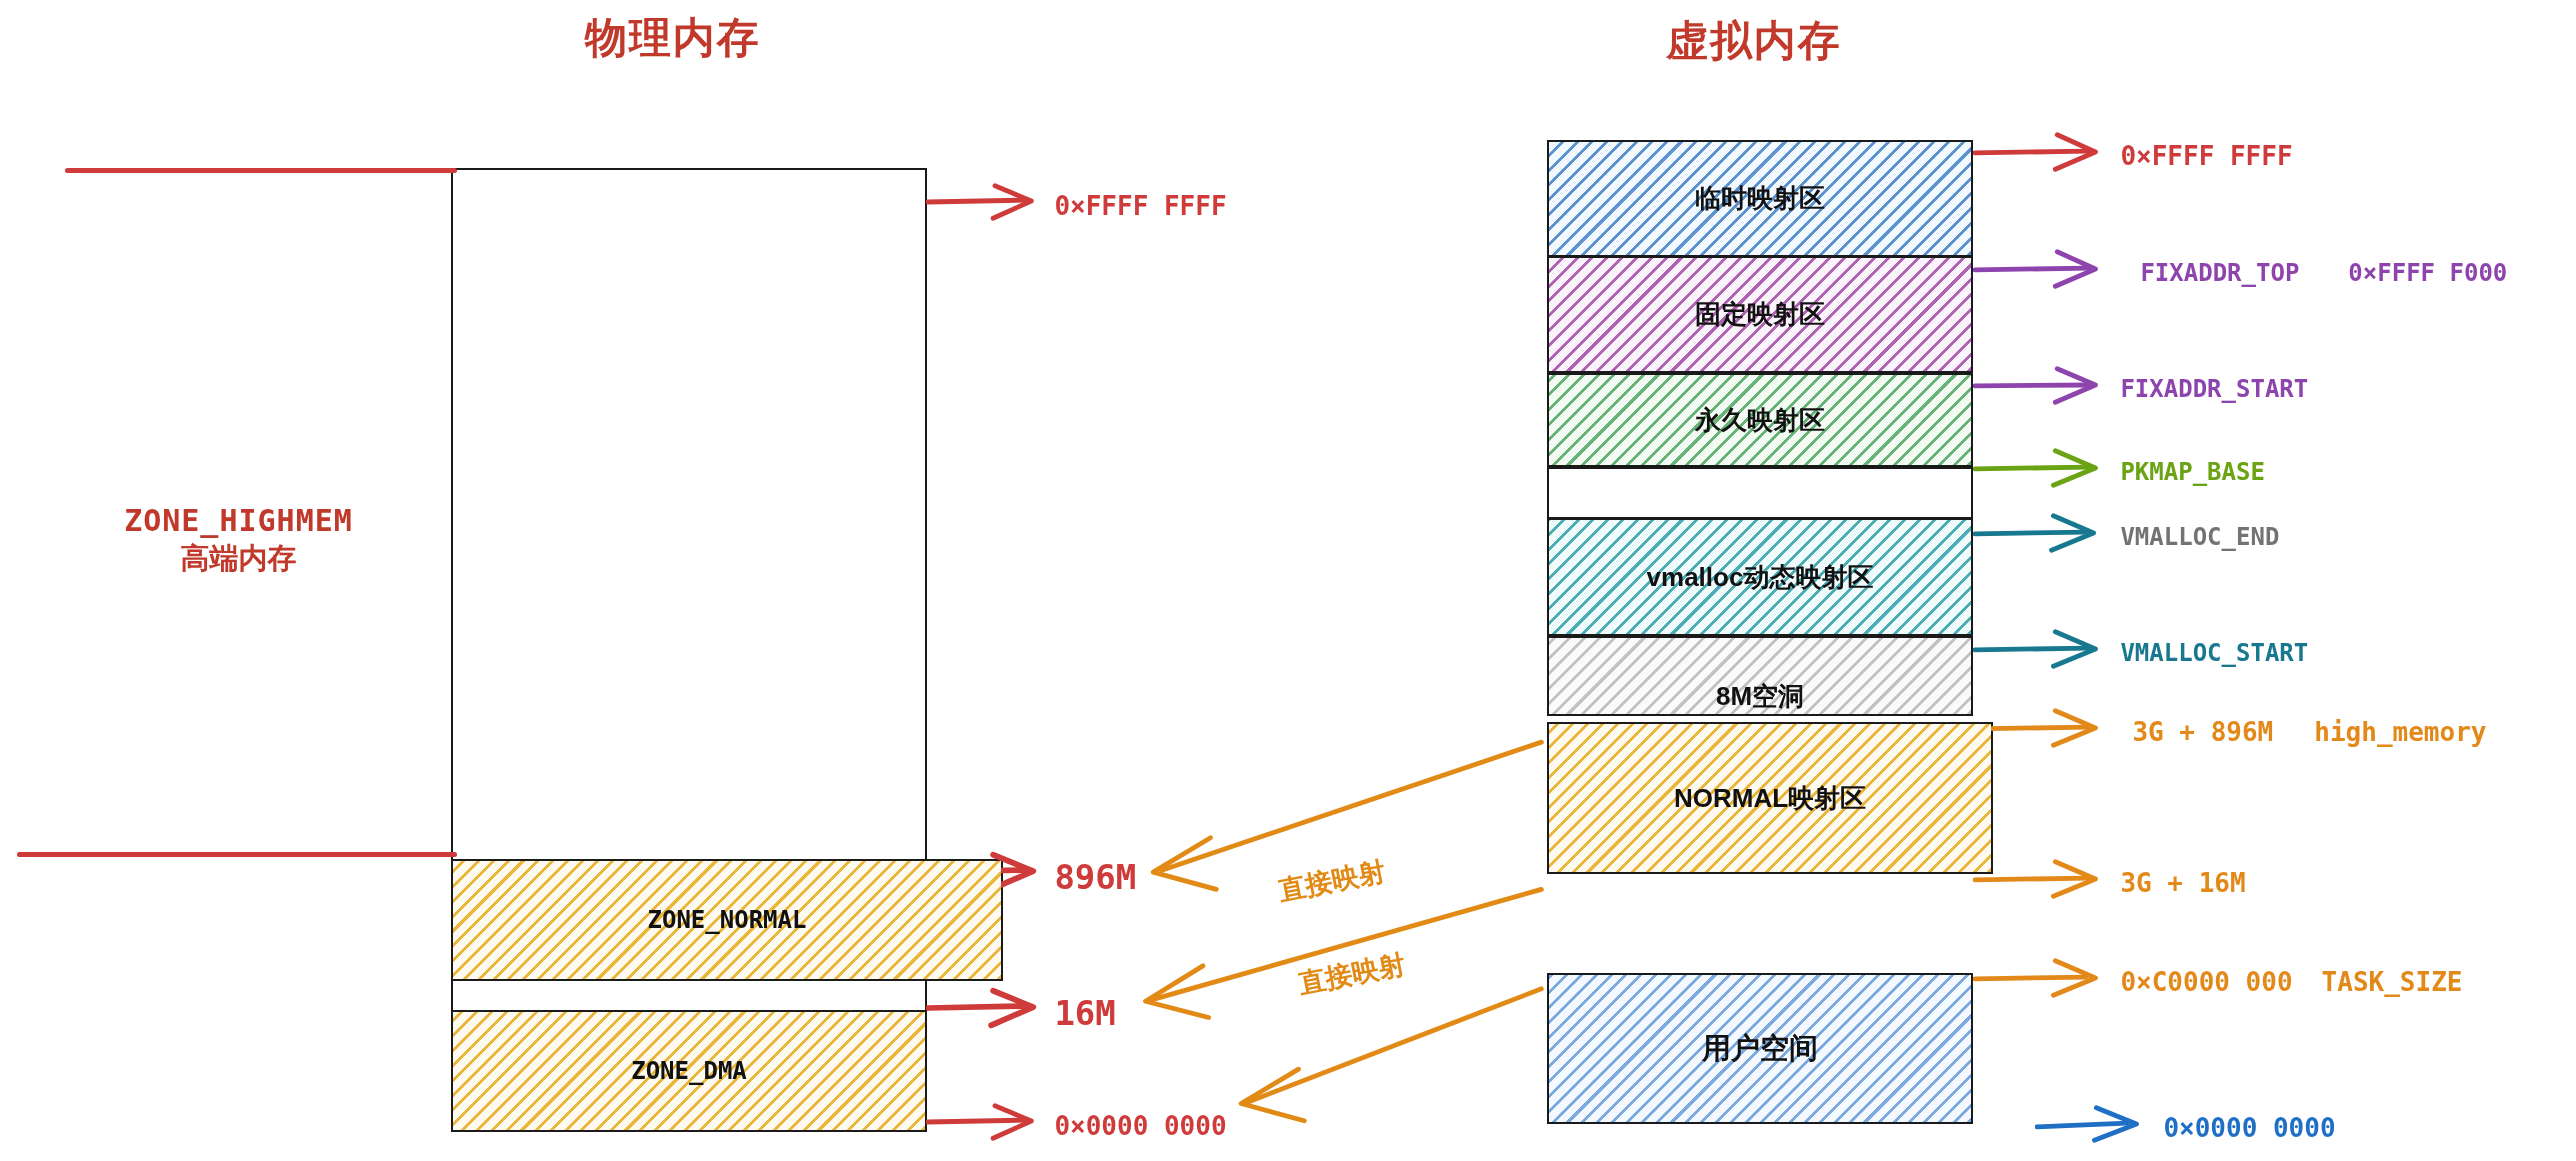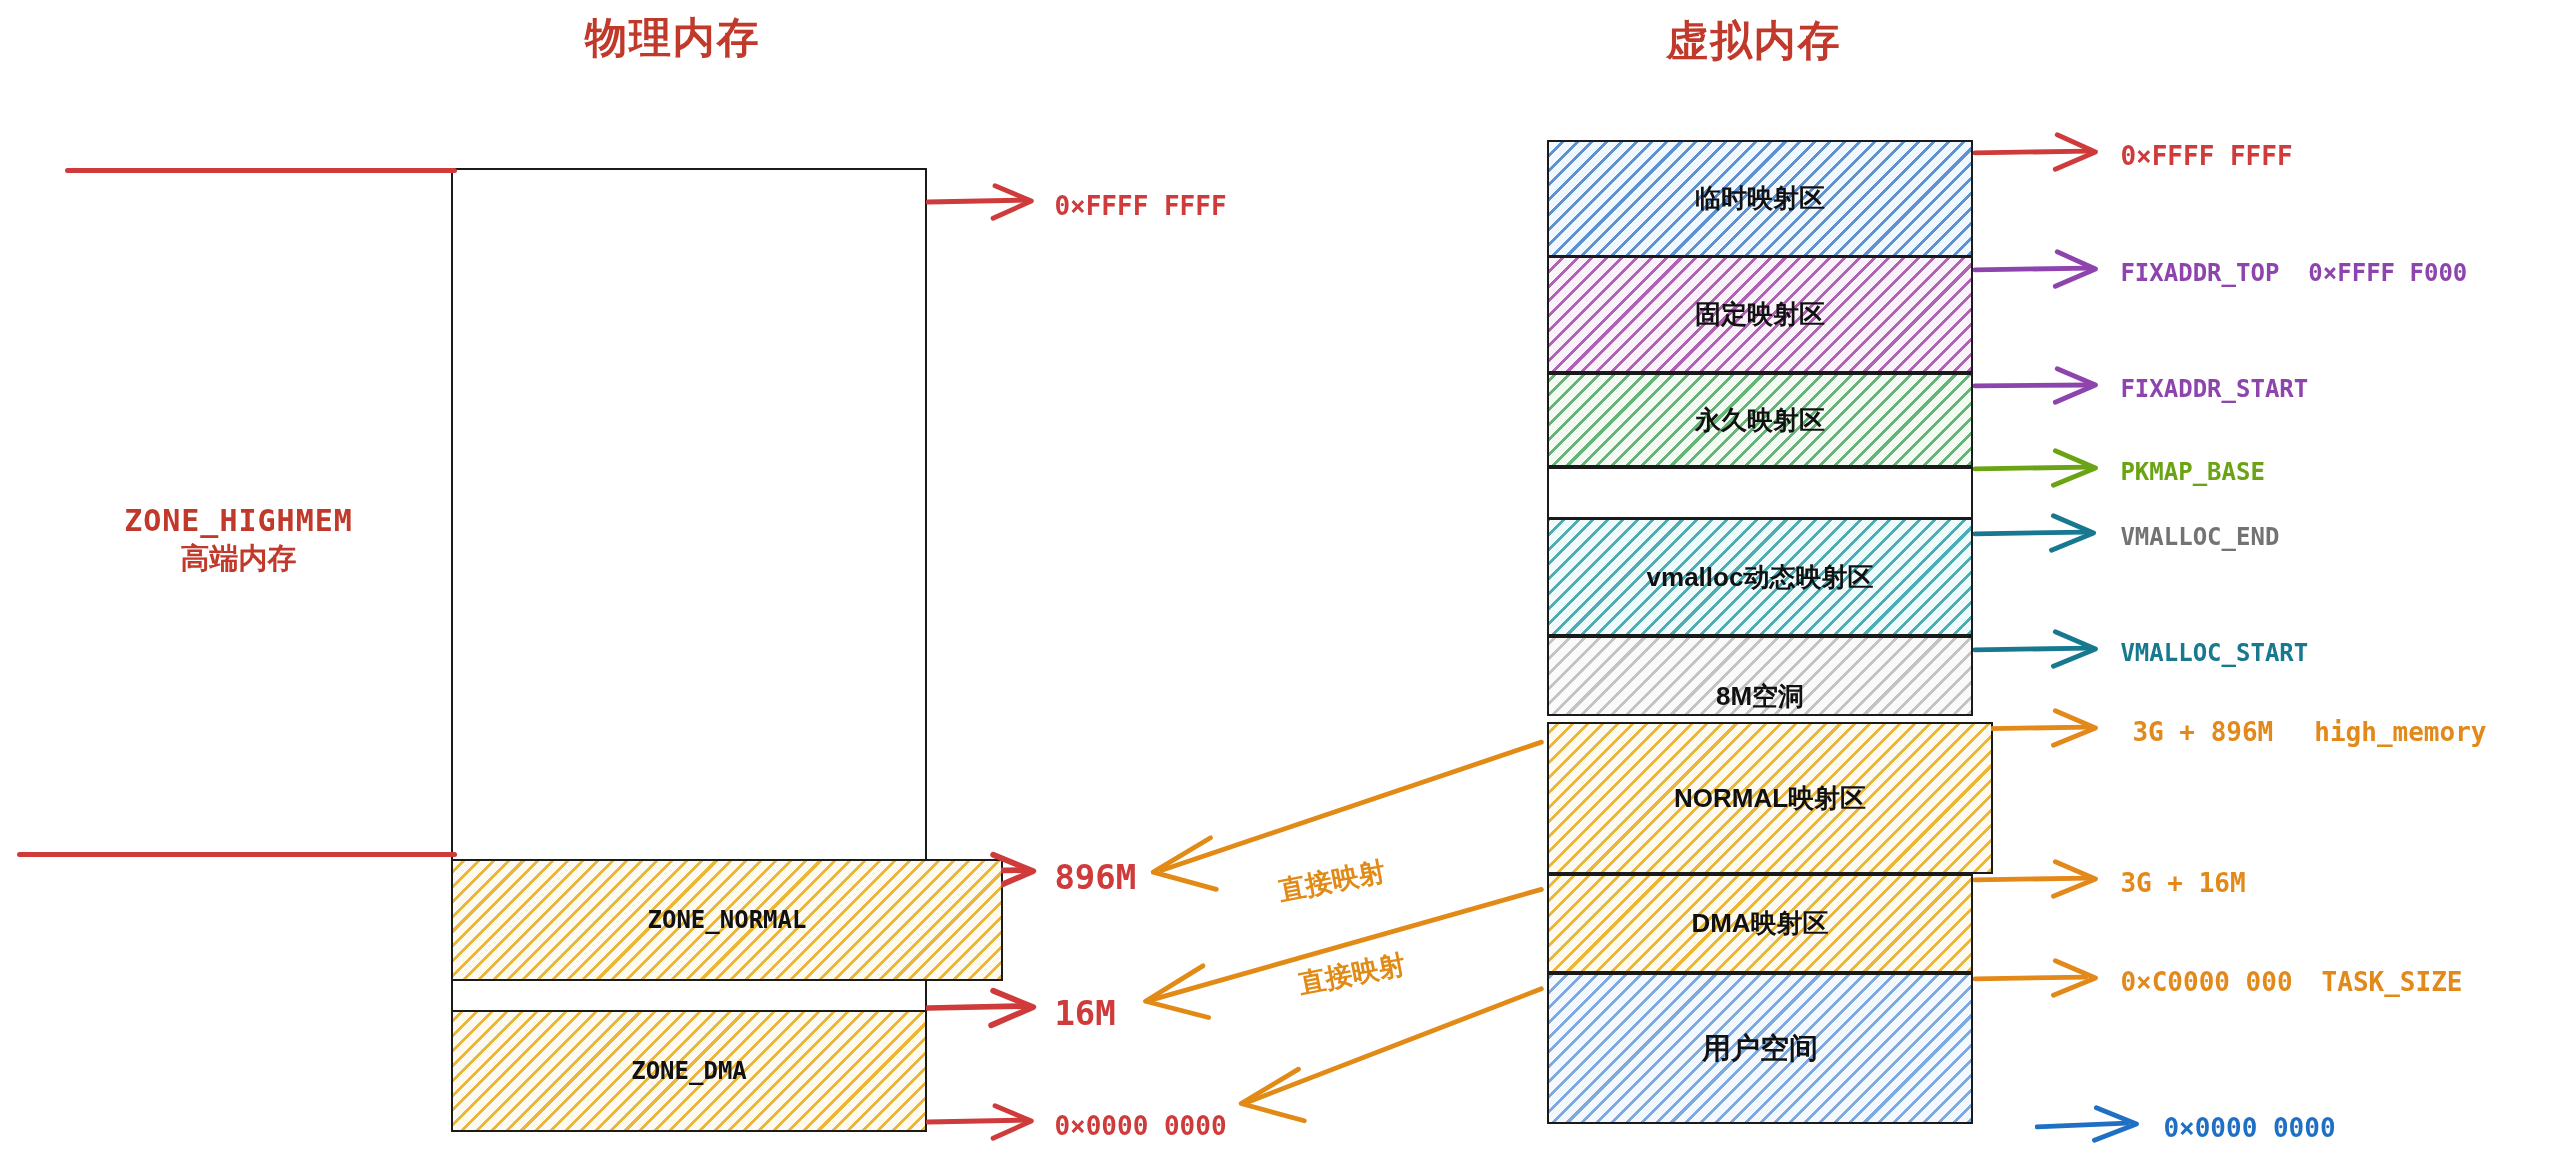--- a/index.html
+++ b/index.html
@@ -153,38 +153,35 @@
   </div>
   <div class="blk h-teal" style="left:1547px;top:518px;width:426px;height:118px;">
     <span class="lbl">vmalloc动态映射区</span>
   </div>
   <div class="blk h-gray" style="left:1547px;top:636px;width:426px;height:80px;align-items:flex-end;">
     <span class="lbl">8M空洞</span>
   </div>
   <div class="blk h-amber" style="left:1547px;top:722px;width:446px;height:152px;">
     <span class="lbl">NORMAL映射区</span>
   </div>
-  <div class="blk h-amber" style="left:1547px;top:874px;width:426px;height:99px;">
-    <span class="lbl">DMA映射区</span>
-  </div>
   <div class="blk h-lblue" style="left:1547px;top:973px;width:426px;height:151px;font-size:29px;">
     <span class="lbl">用户空间</span>
   </div>
 
   <div class="ann" style="left:1973px;top:130px;color:#cf3a3a;">
     <span class="arrow">
       <svg width="134" height="44" viewBox="0 0 140 46">
         <path d="M2 24 L120 22" stroke="#cf3a3a" stroke-width="5" fill="none" stroke-linecap="round"></path>
         <path d="M88 5 L128 23 L86 41" stroke="#cf3a3a" stroke-width="5" fill="none" stroke-linecap="round" stroke-linejoin="round"></path>
       </svg>
     </span>
     <span class="txt">0×FFFF FFFF</span>
   </div>
 
-  <div class="ann" style="left:1973px;top:247px;color:#8e44ad;font-size:24px;">
+  <div class="ann" style="left:1973px;top:247px;color:#8e44ad;font-size:24px;gap:20px;">
     <span class="arrow">
       <svg width="134" height="44" viewBox="0 0 140 46">
         <path d="M2 24 L120 22" stroke="#8e44ad" stroke-width="5" fill="none" stroke-linecap="round"></path>
         <path d="M88 5 L128 23 L86 41" stroke="#8e44ad" stroke-width="5" fill="none" stroke-linecap="round" stroke-linejoin="round"></path>
       </svg>
     </span>
     <span class="txt">FIXADDR_TOP</span>
     <span class="txt2">0×FFFF F000</span>
   </div>
 

